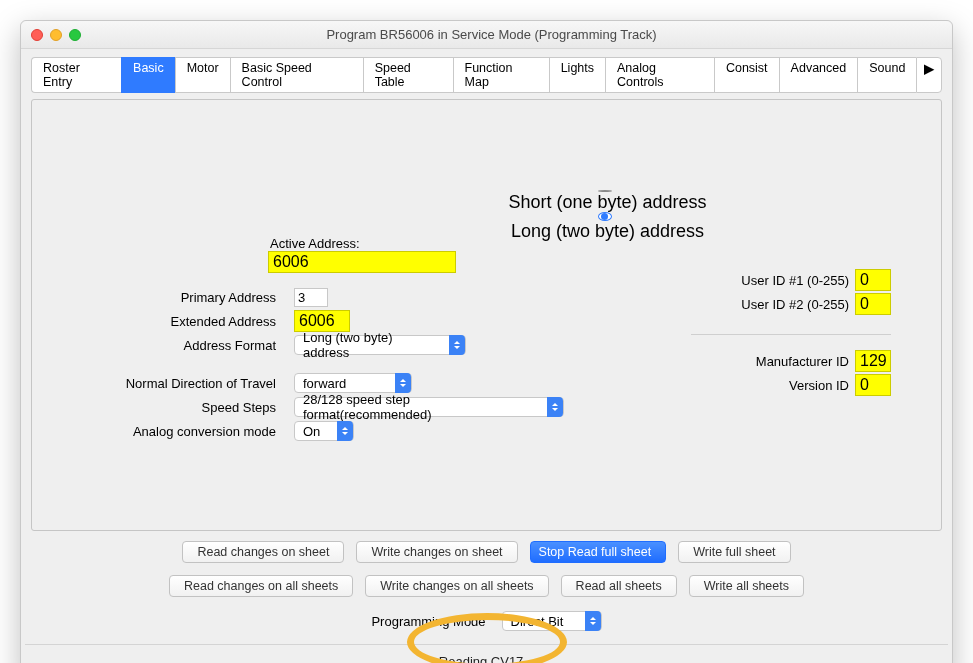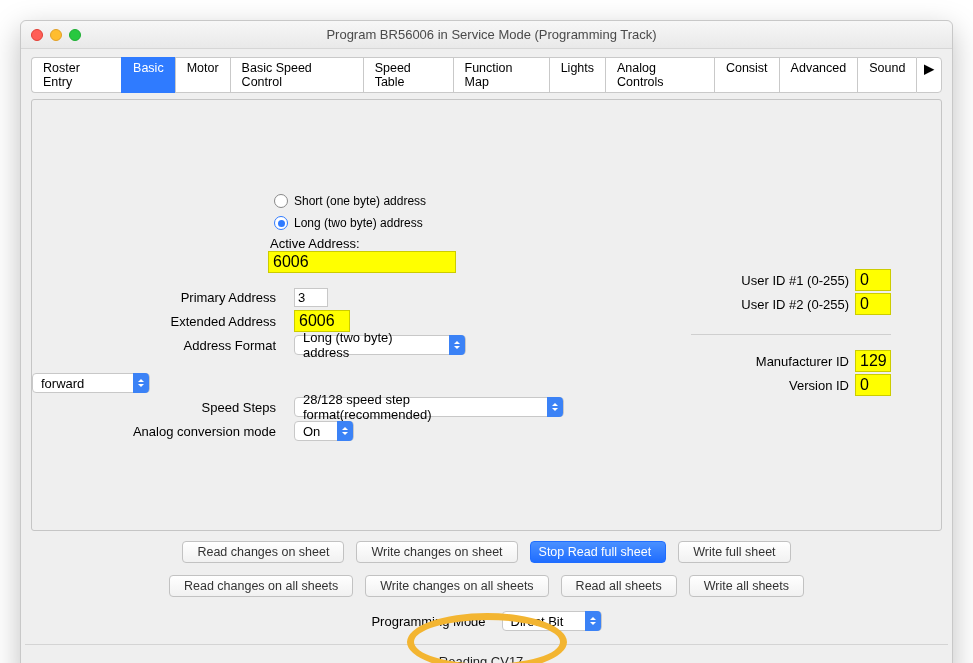--- a/index.html
+++ b/index.html
@@ -37,21 +37,21 @@
     .tab.scroll{font-weight:bold;padding:3px 7px;}
     .panel {
       margin:6px 10px 0 10px;
       background:#efefef;
       border:1px solid #c5c5c5;
       border-radius:3px;
       height:432px;
       position:relative;
     }
     .formarea { position:absolute; top:90px; left:0; right:0; }
-    .radio-row{display:flex;align-items:center;margin-left:242px;font-size:12px;height:22px;}
+    .radio-row{display:flex;align-items:center;margin-left:242px;font-size:18px;height:22px;flex-direction:column;}
     .radio{width:14px;height:14px;border-radius:50%;border:1px solid #888;margin-right:6px;display:inline-flex;align-items:center;justify-content:center;background:#fff;}
     .radio.sel{border-color:#2f7bff;}
     .radio.sel::after{content:"";width:7px;height:7px;background:#2f7bff;border-radius:50%;}
     .aa-label{margin-left:238px;font-size:13px;margin-top:2px;}
     .yellow-box{background:#ffff00;border:1px solid #cccc00;font-size:16px;padding:1px 4px;}
     .aa-value{margin-left:236px;width:188px;display:inline-block;}
     .row{display:flex;align-items:center;height:24px;}
     .lbl{width:262px;text-align:right;font-size:13px;padding-right:18px;}
     .val input{width:34px;font-size:13px;border:1px solid #c8c8c8;padding:1px 3px;background:#fff;}
     .select{
@@ -140,20 +140,21 @@
         <div class="lbl">Address Format</div>
         <div class="select" style="width:172px">
           <span>Long (two byte) address</span>
           <span class="arrow"></span>
         </div>
       </div>
 
       <div style="height:14px"></div>
 
       <div class="row">
+        <div class="lbl">Normal Direction of Travel</div>
         <div class="select" style="width:118px">
           <span style="flex:1">forward</span>
           <span class="arrow"></span>
         </div>
       </div>
       <div class="row">
         <div class="lbl">Speed Steps</div>
         <div class="select" style="width:270px">
           <span style="flex:1">28/128 speed step format(recommended)</span>
           <span class="arrow"></span>

